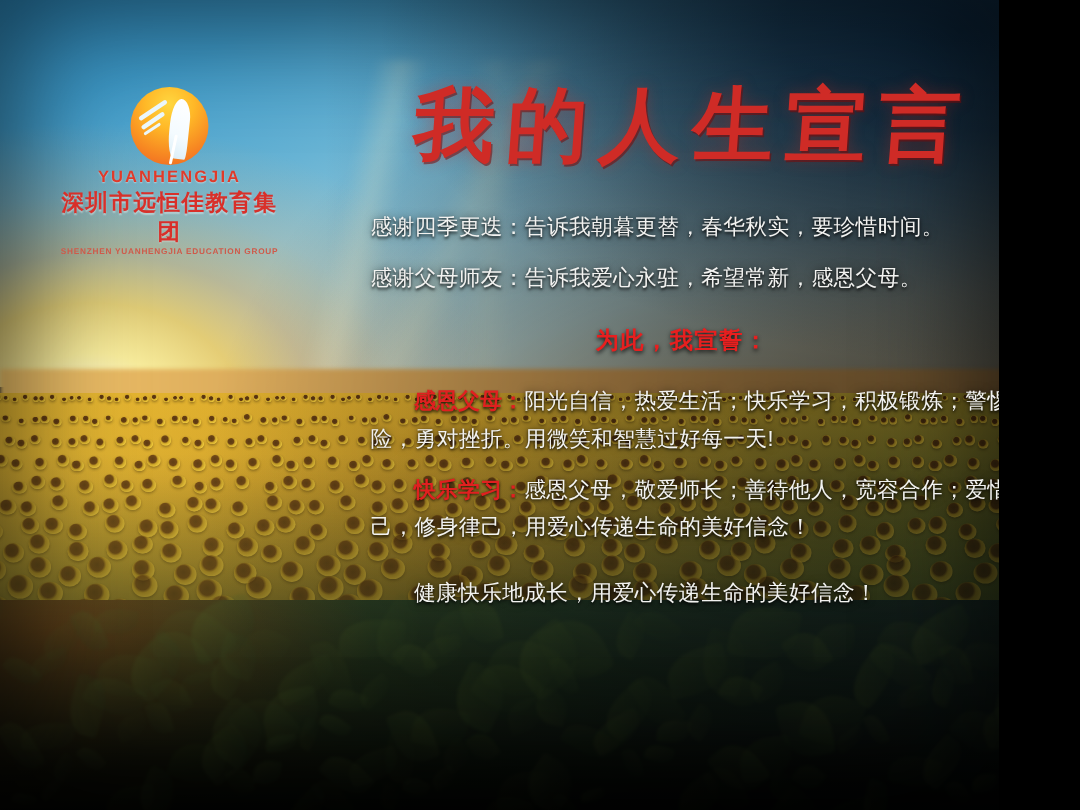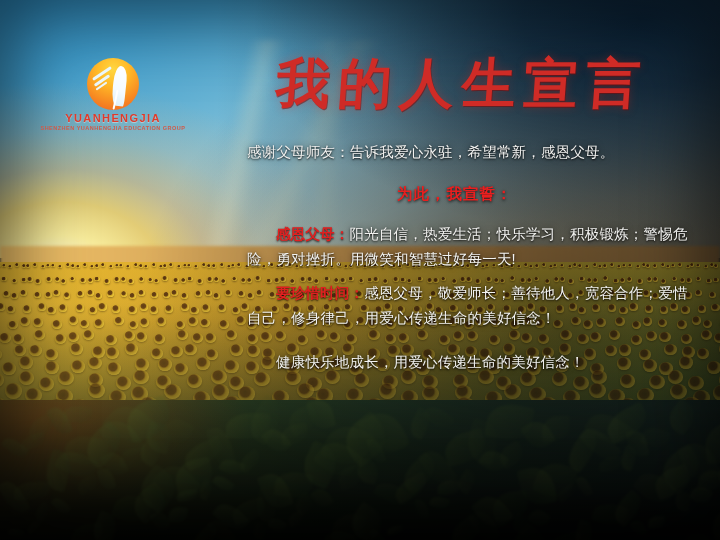--- a/index.html
+++ b/index.html
@@ -1,17 +1,17 @@
 <!DOCTYPE html>
 <html><head>
 <meta charset="utf-8">
 <style>
   html,body{margin:0;padding:0;background:#000;}
   #stage{
-    position:relative;width:720px;height:540px;overflow:hidden;
+    position:relative;width:666px;height:540px;overflow:hidden;
     font-family:"Liberation Sans","DejaVu Sans",sans-serif;
     background:#0a1420;
   }
 
   
   .bg{position:absolute;inset:0;}
 
   
   .sky{
     position:absolute;left:0;top:0;width:720px;height:258px;
@@ -869,28 +869,30 @@
   </div>
 
   <div class="logo">
     <div class="logo-sun">
       <span class="stroke s1"></span>
       <span class="stroke s2"></span>
       <span class="stroke s3"></span>
       <span class="quill"></span>
     </div>
     <div class="logo-en">YUANHENGJIA</div>
+    <div class="logo-cn">深圳市远恒佳教育集团</div>
     <div class="logo-sub">SHENZHEN YUANHENGJIA EDUCATION GROUP</div>
   </div>
 
   <div class="title">我的人生宣言</div>
 
   <div class="copy">
+    <p class="p">感谢四季更迭：告诉我朝暮更替，春华秋实，要珍惜时间。</p>
     <p class="p">感谢父母师友：告诉我爱心永驻，希望常新，感恩父母。</p>
 
     <p class="pledge">为此，我宣誓：</p>
 
     <p class="p indent"><span class="vow">感恩父母：</span><span>阳光自信，热爱生活；快乐学习，积极锻炼；警惕危险，勇对挫折。用微笑和智慧过好每一天!</span></p>
-    <p class="p indent"><span class="vow">要珍惜时间：</span><span>感恩父母，敬爱师长；善待他人，宽容合作；爱惜自己，修身律己，用爱心传递生命的美好信念！</span></p>
+    <p class="p indent"><span class="vow">快乐学习：</span><span>感恩父母，敬爱师长；善待他人，宽容合作；爱惜自己，修身律己，用爱心传递生命的美好信念！</span></p>
 
     <p class="p last">健康快乐地成长，用爱心传递生命的美好信念！</p>
   </div>
 </div>
 
 </body></html>

